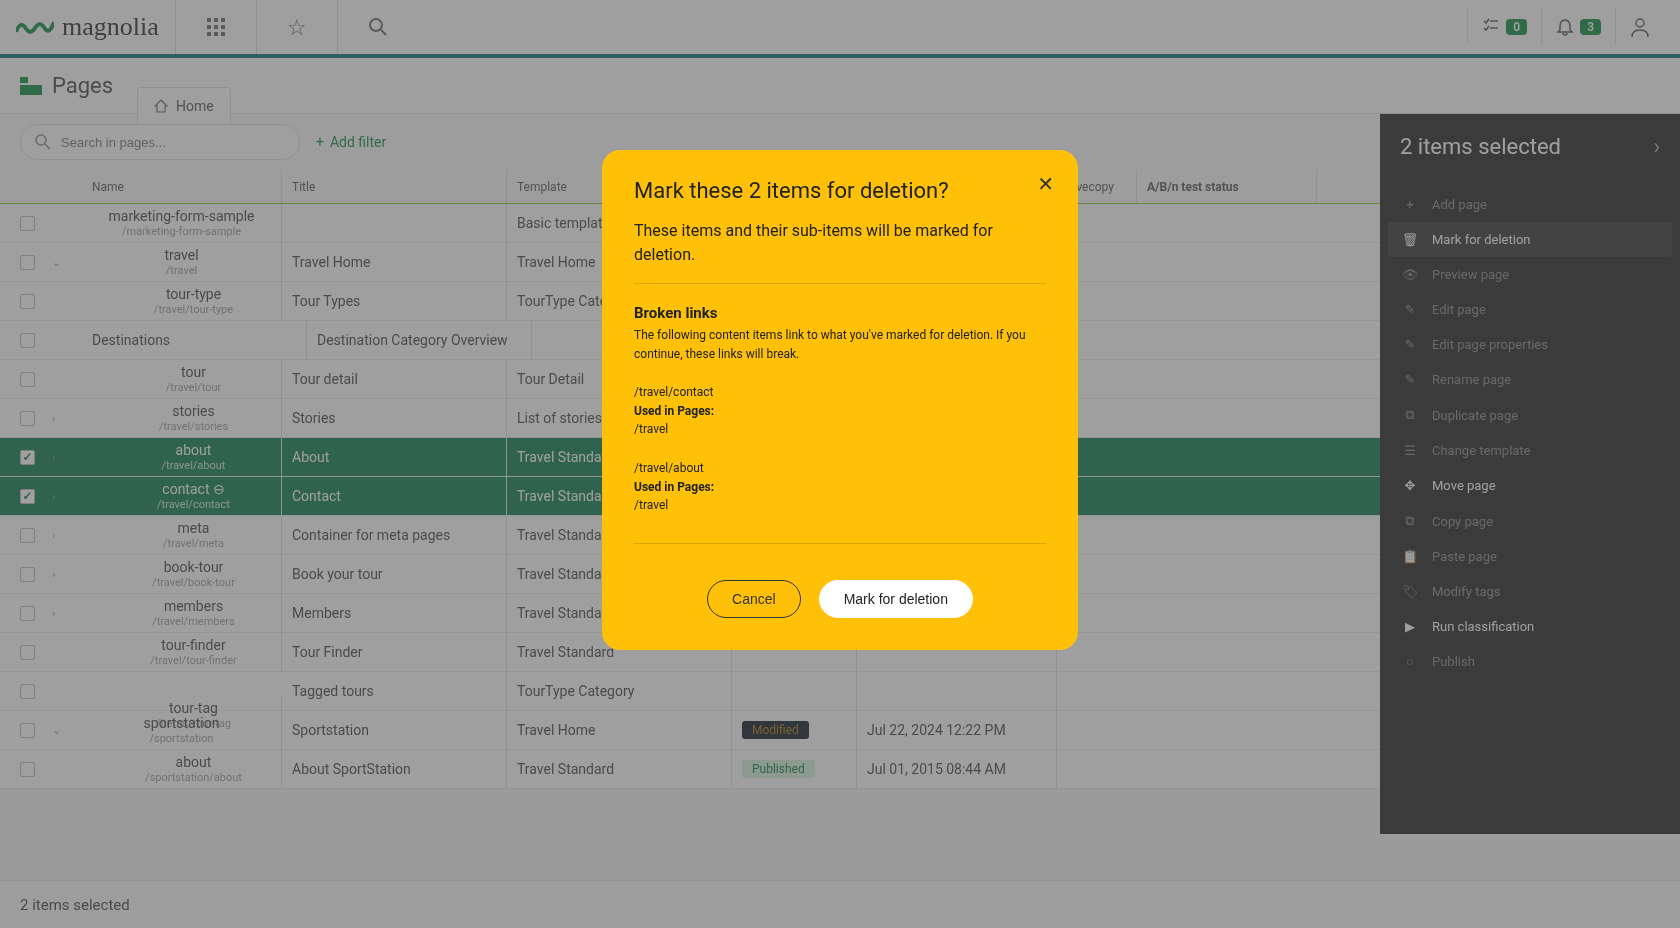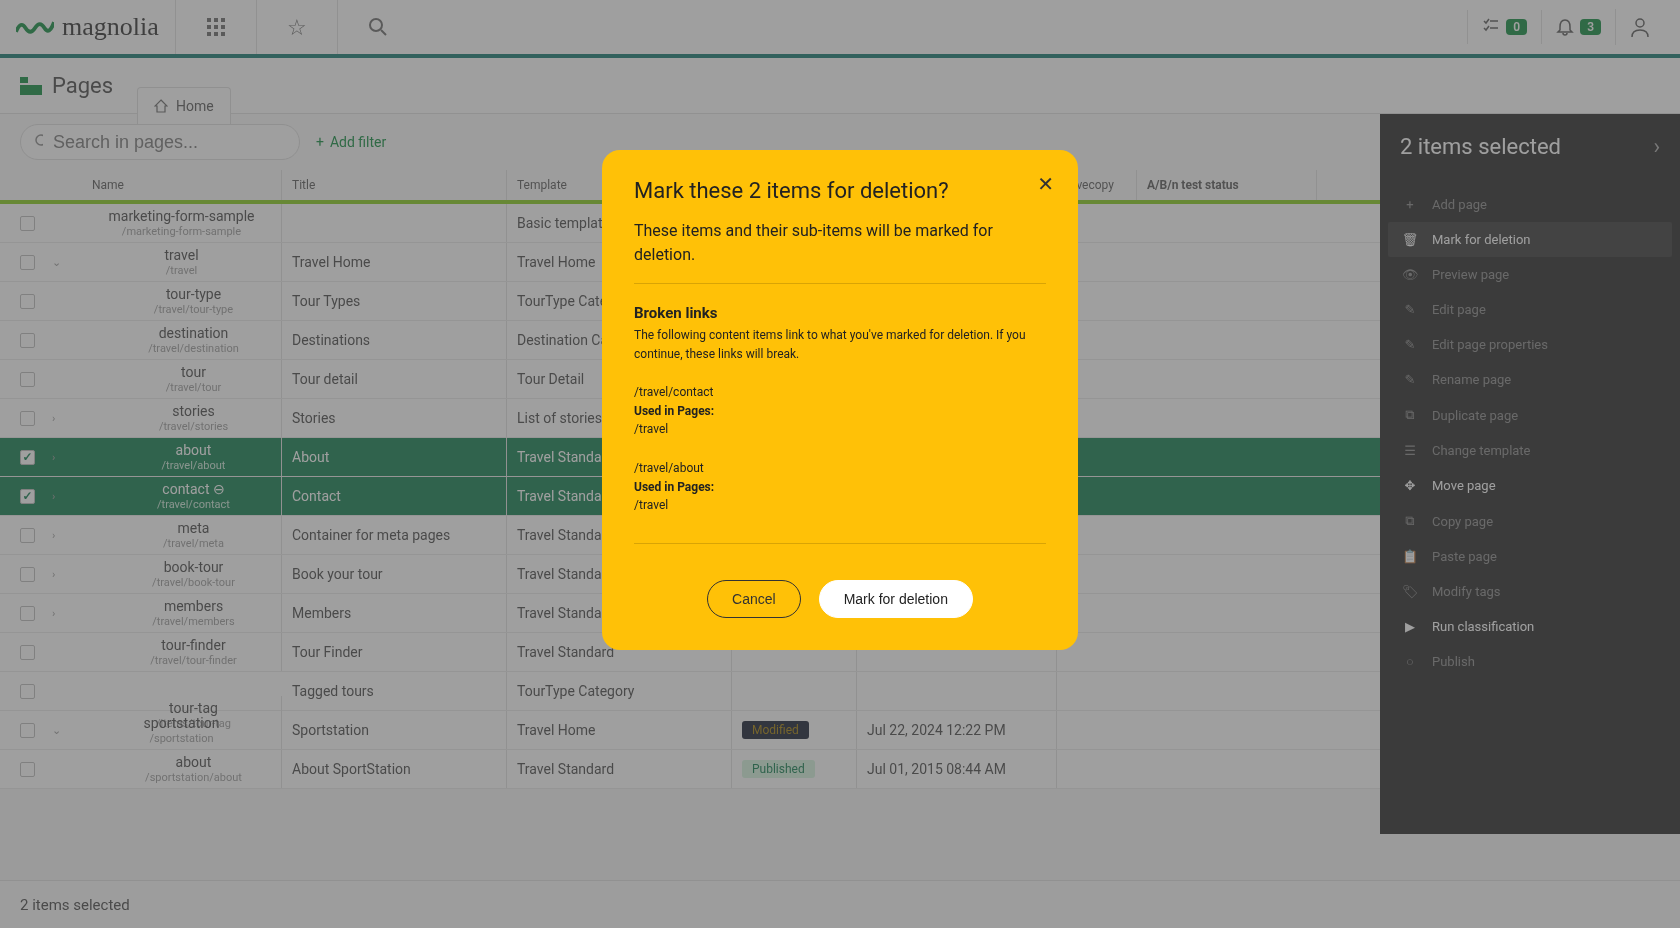--- a/index.html
+++ b/index.html
@@ -130,21 +130,21 @@
   border-radius: 18px;
   background: #fff;
   display: flex;
   align-items: center;
   padding: 0 14px;
   gap: 10px;
 }
 .search-box input {
   border: none;
   outline: none;
-  font-size: 18px;
+  font-size: 13px;
   flex: 1;
   background: transparent;
 }
 .add-filter {
   display: flex;
   align-items: center;
   gap: 6px;
   color: #0a8a3a;
   font-size: 14px;
   cursor: pointer;
@@ -152,21 +152,21 @@
 
 
 .table-container {
   position: relative;
   height: calc(928px - 58px - 56px - 56px - 48px);
   overflow: hidden;
 }
 .table-header {
   height: 34px;
   background: #fafafa;
-  border-bottom: 4px solid #84cc16;
+  border-bottom: 1px solid #84cc16;
   display: flex;
   align-items: center;
   font-size: 12px;
   color: #555;
   padding-left: 20px;
 }
 .th {
   border-right: 1px solid #e0e0e0;
   padding: 0 10px;
   height: 100%;
@@ -520,24 +520,20 @@
         <div class="th col-title">Tour Types</div>
         <div class="th col-template">TourType Category</div>
         <div class="th col-status"></div>
         <div class="th col-modified"></div>
       </div>
       <div class="table-row">
         <div class="th col-check">
           <div class="checkbox"></div>
         </div>
         <div class="th col-caret"></div>
-        <div class="th col-name" style="padding-left: 34px;">
-          <span class="row-name">destination</span>
-          <span class="row-path">/travel/destination</span>
-        </div>
         <div class="th col-title">Destinations</div>
         <div class="th col-template">Destination Category Overview</div>
         <div class="th col-status"></div>
         <div class="th col-modified"></div>
       </div>
       <div class="table-row">
         <div class="th col-check">
           <div class="checkbox"></div>
         </div>
         <div class="th col-caret"></div>

